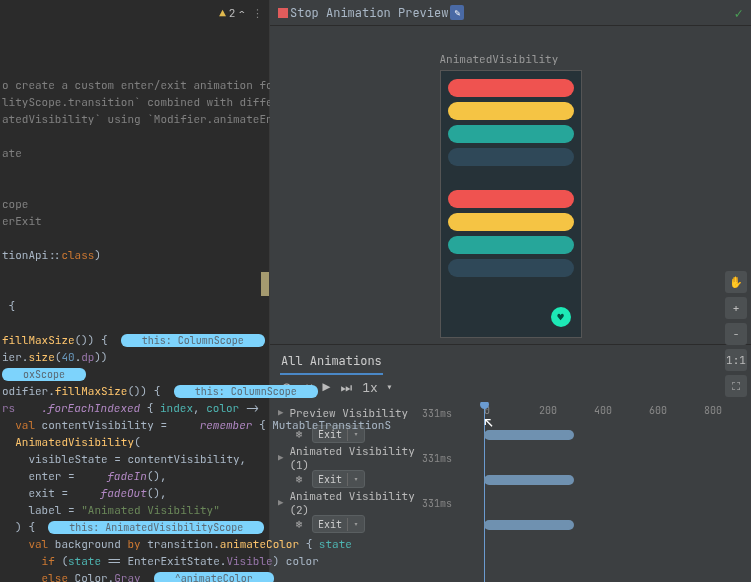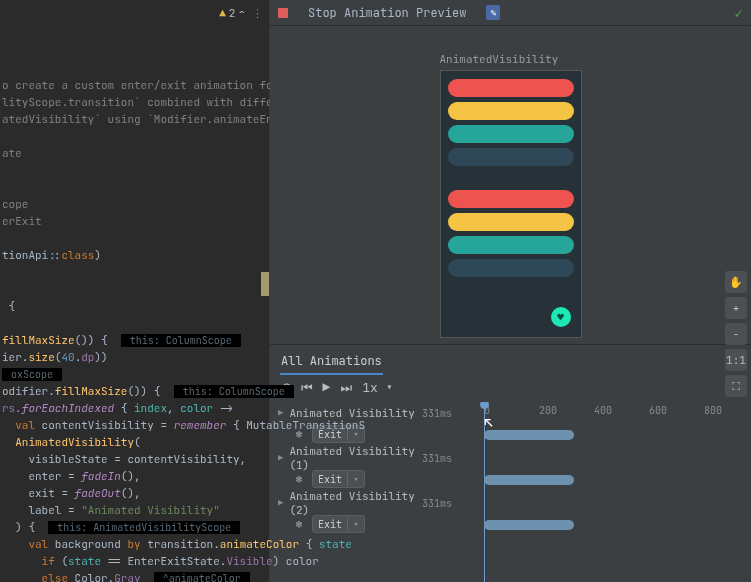--- a/index.html
+++ b/index.html
@@ -41,23 +41,23 @@
   padding-left: 2px;
   line-height: 17px;
   white-space: pre;
   font-size: 11px;
 }
 .c-comment { color: #808080; }
 .c-str { color: #6a8759; }
 .c-kw { color: #cc7832; }
 .c-fn { color: #ffc66d; }
 .c-prop { color: #9876aa; }
-.c-italic { color: #b389c5; font-style: italic; }
+.c-italic { color: #b389c5; font-style: italic; margin-left: 26px; }
 .c-num { color: #6897bb; }
-.c-hint { color: #5a6872; background: #000000; border-radius:0; padding:0 9px; font-size:10px; }
+.c-hint { color: #5a6872; background: #7dd3fc; border-radius:6px; padding:0 21px; font-size:10px; }
 .c-cyan { color: #4eb5b2; }
 .scroll-range {
   position: absolute;
   right: 0;
   top: 272px;
   width: 8px;
   height: 24px;
   background: #a59a6f;
 }
 .right {
@@ -67,21 +67,21 @@
   flex-direction: column;
   background: #3c3f41;
 }
 .toolbar {
   height: 26px;
   background: #3c3f41;
   border-bottom: 1px solid #2b2b2b;
   display: flex;
   align-items: center;
   padding: 0 8px;
-  gap: 20px;
+  gap: 2px;
   font-size: 12px;
 }
 .stop-sq {
   width: 10px;
   height: 10px;
   background: #e05c5c;
 }
 .build-ok {
   margin-left: auto;
   color: #499c54;
@@ -383,21 +383,21 @@
       <span class="pbtn">⏮</span>
       <span class="pbtn">▶</span>
       <span class="pbtn">⏭</span>
       <span class="pbtn">1x ▾</span>
     </div>
     <div class="tracks">
       <div class="track-list">
         <div class="track-item">
           <div class="track-head">
             <span class="chevron">▶</span>
-            <span>Animated Visibility</span>
+            <span>Preview Visibility</span>
             <span class="dur">331ms</span>
           </div>
           <div class="track-ctrl">
             <span class="snow">❄</span>
             <span class="combo">
                 <span>Exit</span>
                 <span class="caret">▾</span>
               </span>
           </div>
         </div>

